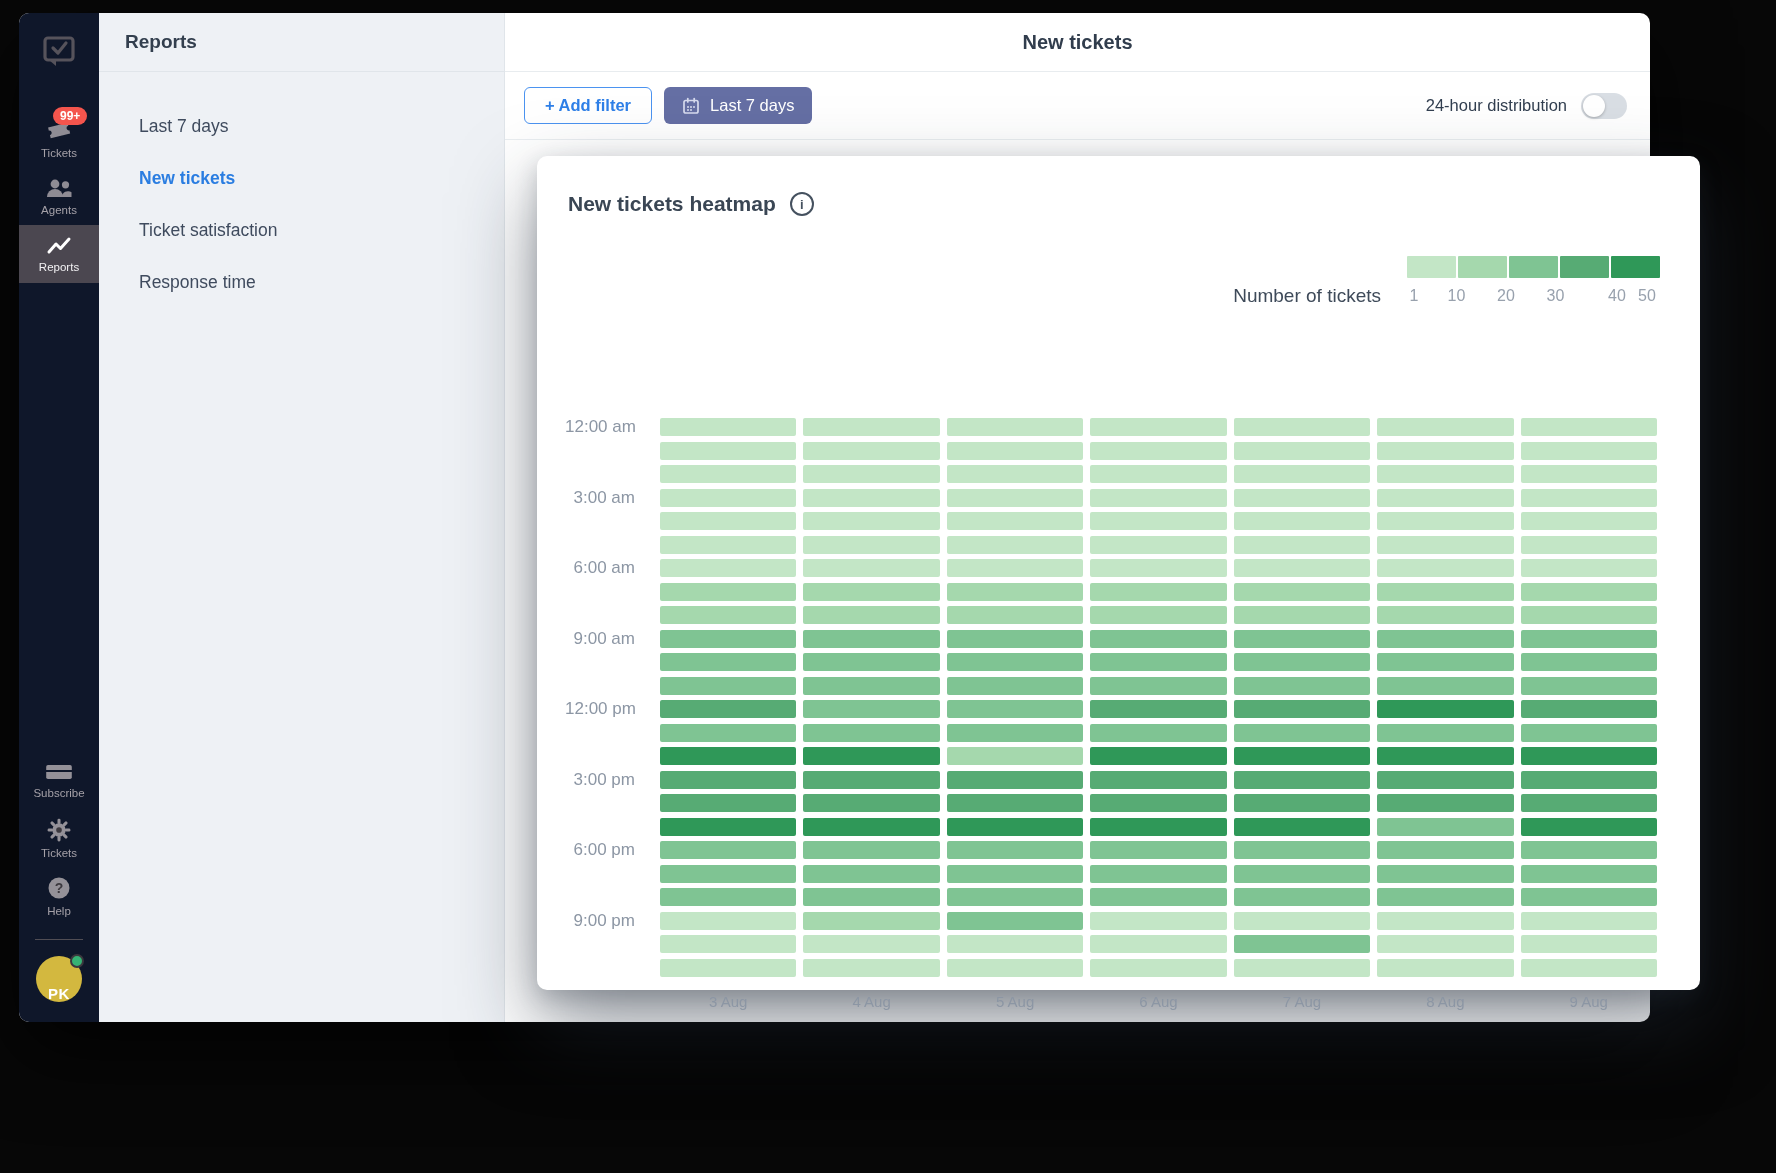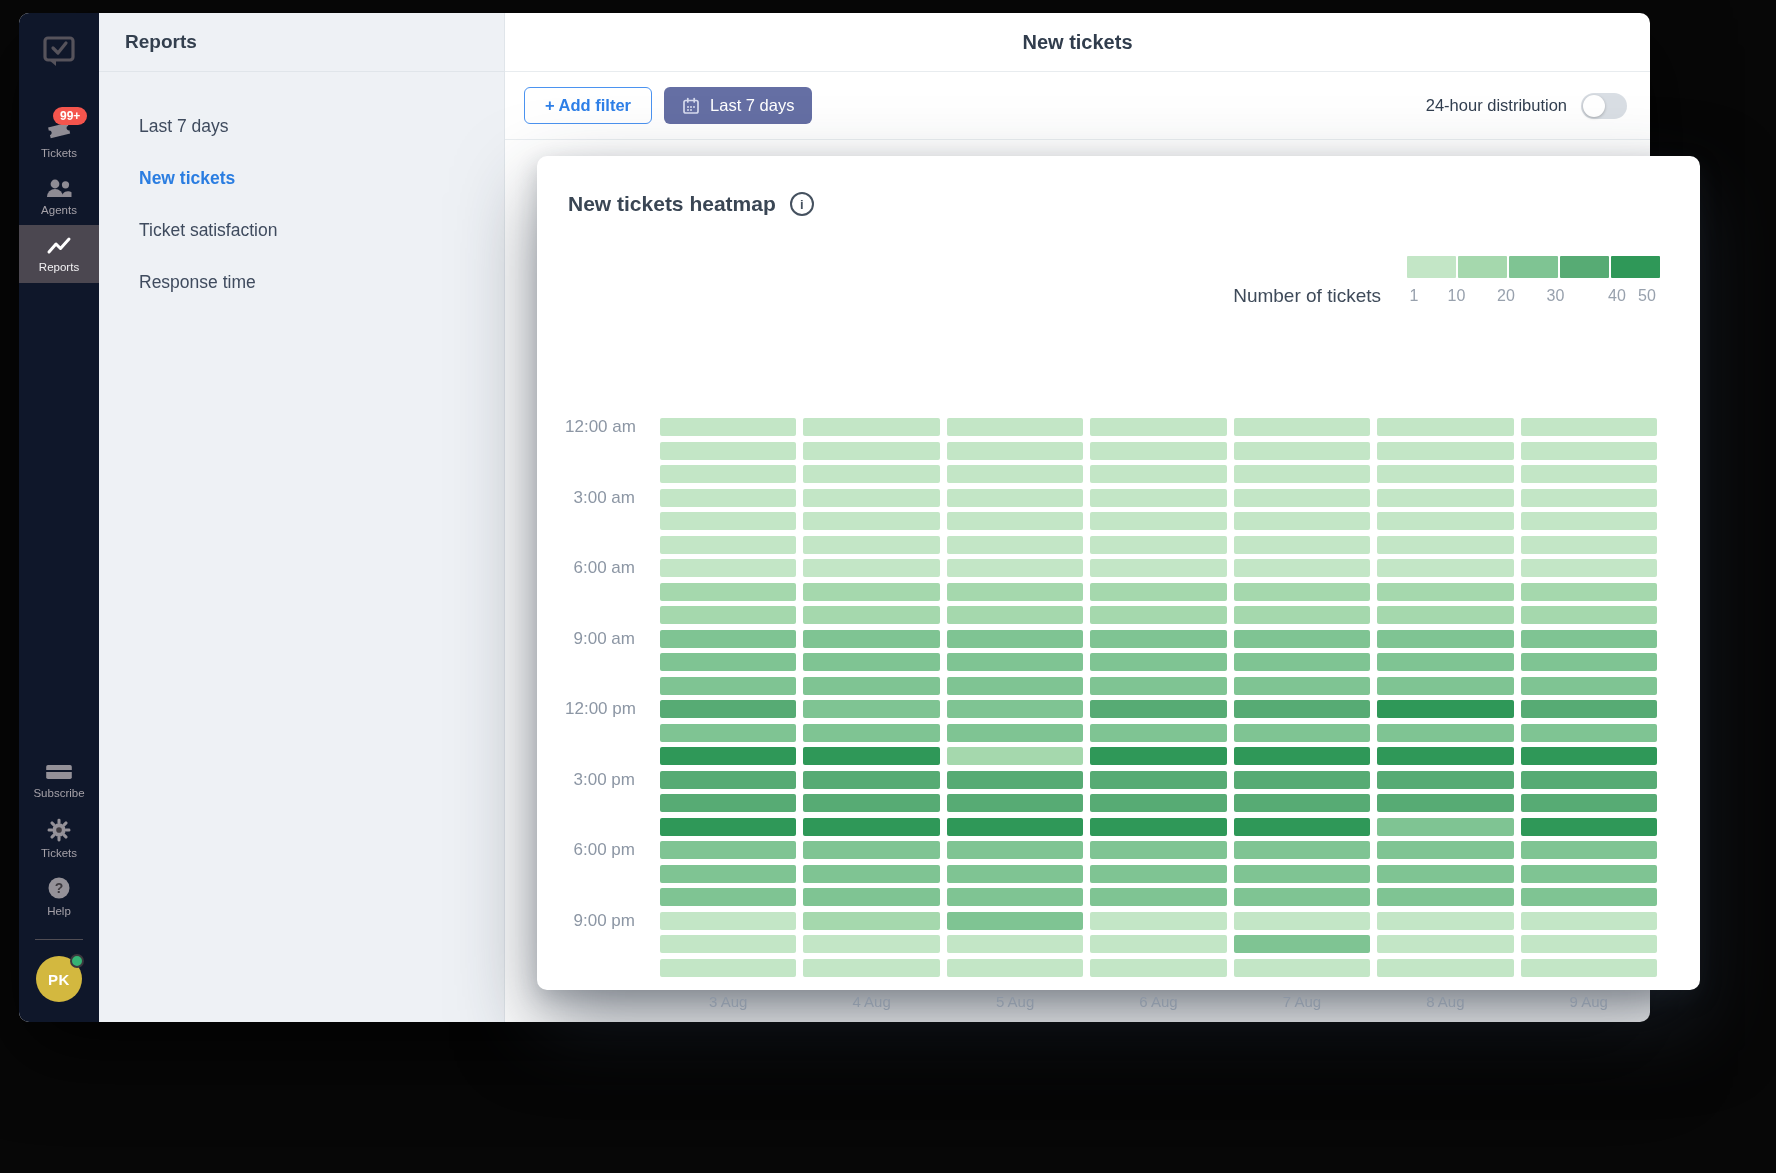--- a/index.html
+++ b/index.html
@@ -38,21 +38,21 @@
   .badge {
     position:absolute; top:-10px; left:9px;
     background:#f4554d; color:#fff; font-size:12px; font-weight:bold;
     padding:2px 7px; border-radius:10px; line-height:14px; white-space:nowrap;
   }
   .side-divider { height:1px; background:#504d54; margin:14px 16px 16px; }
   .avatar-zone { display:flex; justify-content:center; padding-bottom:20px; }
   .avatar {
     width:46px; height:46px; border-radius:50%; background:#d3b83f;
     color:#fff; font-size:15px; font-weight:bold; letter-spacing:.5px;
-    display:flex; align-items:center; justify-content:center; position:relative;
+    display:flex; align-items:flex-end; justify-content:center; position:relative;
     cursor:pointer;
   }
   .online-dot {
     position:absolute; top:-2px; right:-2px; width:14px; height:14px;
     border-radius:50%; background:#36b374; border:2px solid #3b383e;
   }
   
   .panel {
     width:406px; flex:0 0 406px; background:#eef1f5;
     border-right:1px solid #e0e5ea; border-radius:0;

